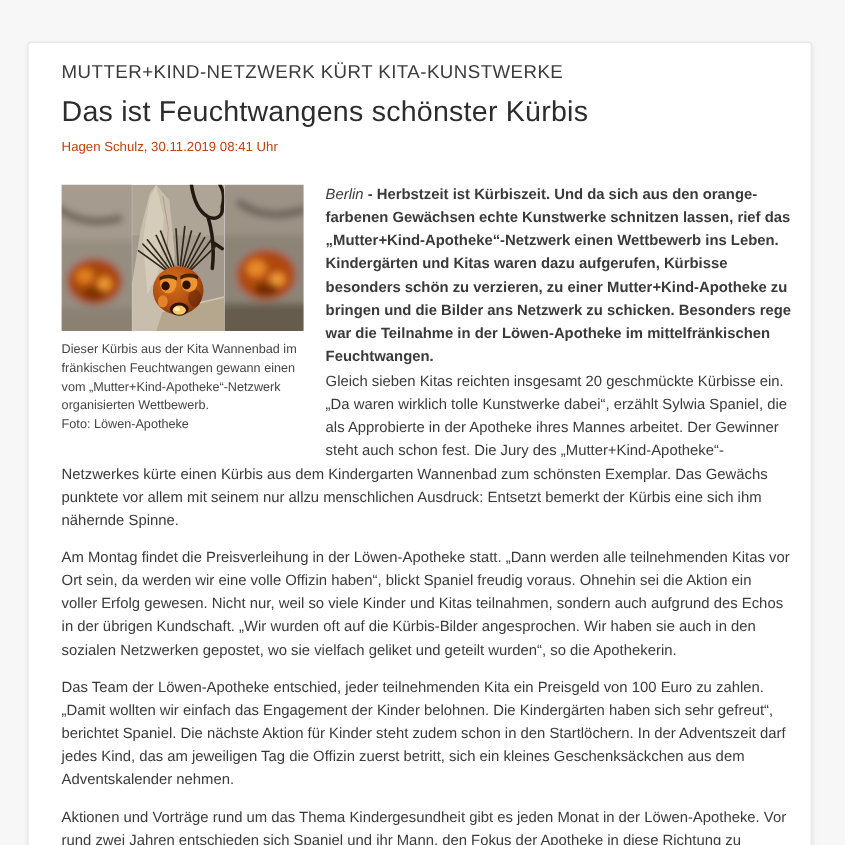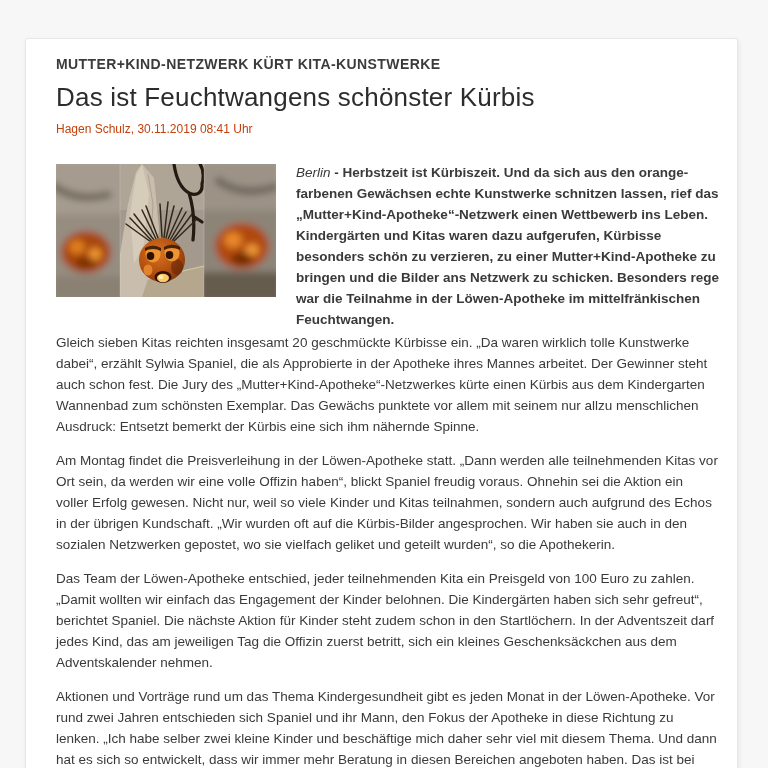--- a/index.html
+++ b/index.html
@@ -15,24 +15,24 @@
     width: 713px;
     min-height: 712px;
     margin: 38px 0 18px 25px;
     background: #ffffff;
     border: 1px solid #e7e7e7;
     border-radius: 3px;
     box-shadow: 1px 2px 5px rgba(0,0,0,0.07);
     padding: 17px 15px 24px 30px;
   }
   .kicker {
-    font-size: 14px;
+    font-size: 17px;
     letter-spacing: 0.4px;
     color: #3b3b3b;
-    font-weight: 700;
+    font-weight: 400;
   }
   h1.headline {
     font-size: 26px;
     font-weight: 400;
     color: #2c2c2c;
     letter-spacing: 0.2px;
     margin: 10px 0 0 0;
     line-height: 1.2;
   }
   .byline {
@@ -173,20 +173,24 @@
             <ellipse cx="196" cy="86" rx="7" ry="6" fill="#f09a38"></ellipse>
             <ellipse cx="186" cy="95" rx="11" ry="6" fill="#6f2a05"></ellipse>
             <rect x="142" y="108" width="84" height="31" fill="#655b4e"></rect>
           </g>
             </g>
 
           <rect x="63.6" y="0" width="0.8" height="133" fill="#ffffff" opacity="0.22"></rect>
           <rect x="147.6" y="0" width="0.8" height="133" fill="#ffffff" opacity="0.22"></rect>
         </svg>
       </div>
+      <figcaption>
+        <div>Dieser Kürbis aus der Kita Wannenbad im fränkischen Feuchtwangen gewann einen vom „Mutter+Kind-Apotheke“-Netzwerk organisierten Wettbewerb.</div>
+        <div>Foto: Löwen-Apotheke</div>
+      </figcaption>
     </figure>
 
     <p class="lead"><em class="dateline">Berlin</em><span> - </span><span>Herbstzeit ist Kürbiszeit. Und da sich aus den orange-farbenen Gewächsen echte Kunstwerke schnitzen lassen, rief das „Mutter+Kind-Apotheke“-Netzwerk einen Wettbewerb ins Leben. Kindergärten und Kitas waren dazu aufgerufen, Kürbisse besonders schön zu verzieren, zu einer Mutter+Kind-Apotheke zu bringen und die Bilder ans Netzwerk zu schicken. Besonders rege war die Teilnahme in der Löwen-Apotheke im mittelfränkischen Feuchtwangen.</span></p>
 
     <p class="body-p">Gleich sieben Kitas reichten insgesamt 20 geschmückte Kürbisse ein. „Da waren wirklich tolle Kunstwerke dabei“, erzählt Sylwia Spaniel, die als Approbierte in der Apotheke ihres Mannes arbeitet. Der Gewinner steht auch schon fest. Die Jury des „Mutter+Kind-Apotheke“-Netzwerkes kürte einen Kürbis aus dem Kindergarten Wannenbad zum schönsten Exemplar. Das Gewächs punktete vor allem mit seinem nur allzu menschlichen Ausdruck: Entsetzt bemerkt der Kürbis eine sich ihm nähernde Spinne.</p>
     <p class="body-p">Am Montag findet die Preisverleihung in der Löwen-Apotheke statt. „Dann werden alle teilnehmenden Kitas vor Ort sein, da werden wir eine volle Offizin haben“, blickt Spaniel freudig voraus. Ohnehin sei die Aktion ein voller Erfolg gewesen. Nicht nur, weil so viele Kinder und Kitas teilnahmen, sondern auch aufgrund des Echos in der übrigen Kundschaft. „Wir wurden oft auf die Kürbis-Bilder angesprochen. Wir haben sie auch in den sozialen Netzwerken gepostet, wo sie vielfach geliket und geteilt wurden“, so die Apothekerin.</p>
     <p class="body-p">Das Team der Löwen-Apotheke entschied, jeder teilnehmenden Kita ein Preisgeld von 100 Euro zu zahlen. „Damit wollten wir einfach das Engagement der Kinder belohnen. Die Kindergärten haben sich sehr gefreut“, berichtet Spaniel. Die nächste Aktion für Kinder steht zudem schon in den Startlöchern. In der Adventszeit darf jedes Kind, das am jeweiligen Tag die Offizin zuerst betritt, sich ein kleines Geschenksäckchen aus dem Adventskalender nehmen.</p>
     <p class="body-p">Aktionen und Vorträge rund um das Thema Kindergesundheit gibt es jeden Monat in der Löwen-Apotheke. Vor rund zwei Jahren entschieden sich Spaniel und ihr Mann, den Fokus der Apotheke in diese Richtung zu lenken. „Ich habe selber zwei kleine Kinder und beschäftige mich daher sehr viel mit diesem Thema. Und dann hat es sich so entwickelt, dass wir immer mehr Beratung in diesen Bereichen angeboten haben. Das ist bei den Kunden auch super angekommen“, fasst die Apothekerin zusammen.</p>
 
   </div>

